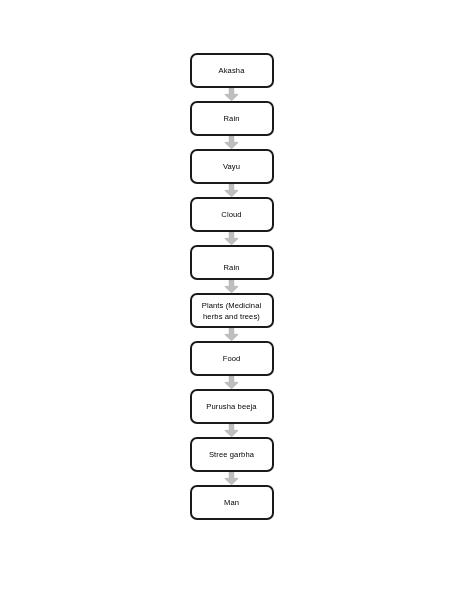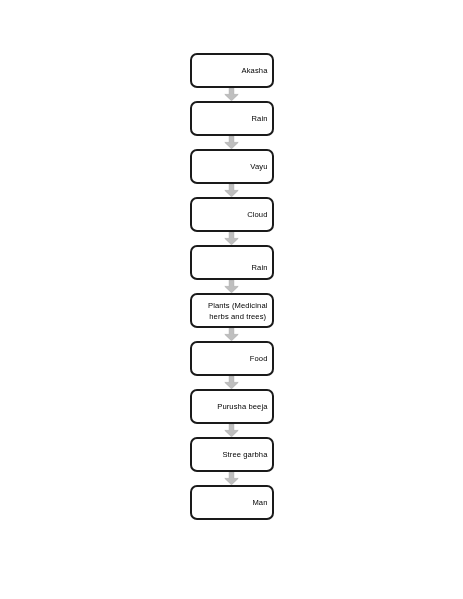--- a/index.html
+++ b/index.html
@@ -29,21 +29,21 @@
 
   .node {
     box-sizing: border-box;
     width: 84px;
     min-height: 35px;
     border: 2px solid #1a1a1a;
     border-radius: 7px;
     background: #ffffff;
     display: flex;
     align-items: center;
-    justify-content: flex-end;
+    justify-content: center;
     text-align: center;
     padding: 2px 4px;
   }
 
   .node-label {
     font-size: 7.6px;
     line-height: 1.45;
     color: #000000;
     letter-spacing: 0.1px;
     display: block;

